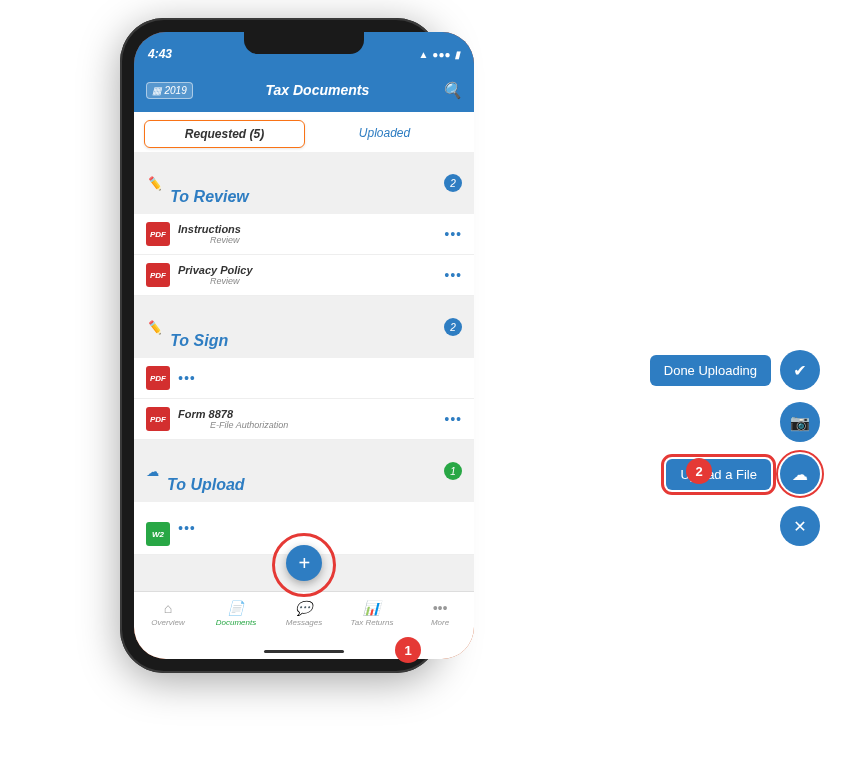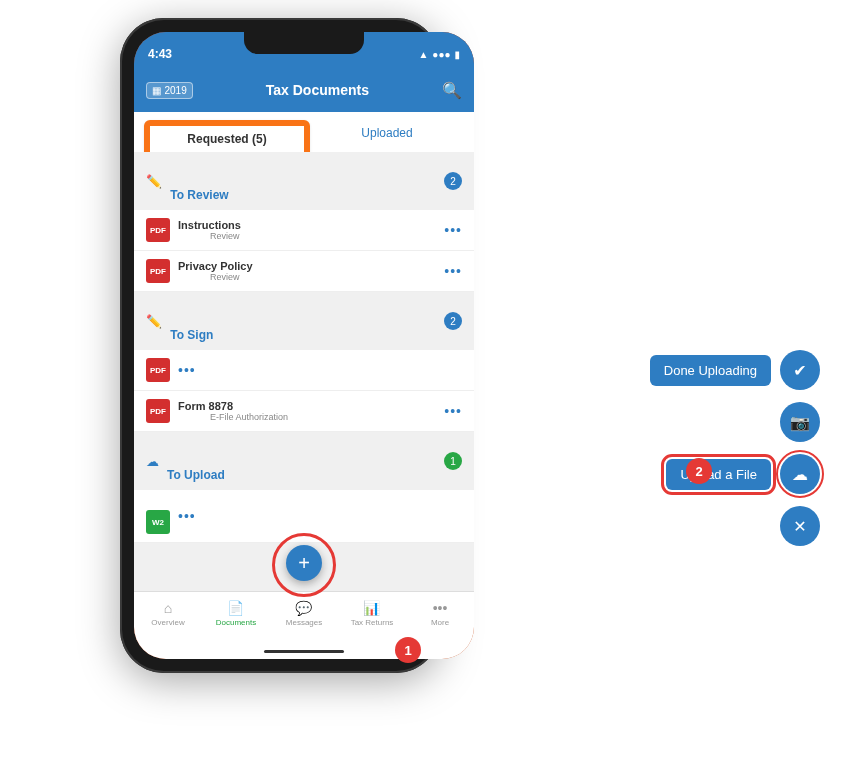--- a/index.html
+++ b/index.html
@@ -32,20 +32,21 @@
     }
     .phone-screen {
       position: absolute;
       left: 14px;
       top: 14px;
       width: 340px;
       height: 627px;
       background: #c2410c;
       border-radius: 32px;
       overflow: hidden;
+      font-style: italic;
     }
     .notch {
       position: absolute;
       top: 0;
       left: 50%;
       transform: translateX(-50%);
       width: 120px;
       height: 22px;
       background: #1a1a1a;
       border-radius: 0 0 14px 14px;
@@ -134,21 +135,21 @@
       text-align: center;
       padding: 6px 0;
       font-size: 12px;
       border-radius: 6px;
       cursor: pointer;
     }
     .tab-active {
       background: white;
       color: #333;
       font-weight: 600;
-      border: 6px solid #f97316;
+      border: 1px solid #f97316;
       box-shadow: 0 1px 3px rgba(0,0,0,0.1);
     }
     .tab-inactive {
       color: #2e7dc2;
       font-weight: 500;
     }
 
     
     .content-area {
       position: absolute;
@@ -168,21 +169,21 @@
       background: #f0f0f0;
       gap: 8px;
     }
     .section-icon {
       font-size: 13px;
     }
     .section-icon-review { color: #2e7dc2; }
     .section-icon-sign { color: #2e7dc2; }
     .section-icon-upload { color: #2e7dc2; }
     .section-title {
-      font-size: 12px;
+      font-size: 16px;
       font-weight: 600;
       color: #2e7dc2;
       flex: 1;
       margin-top: 28px;
     }
     .section-badge {
       background: #2e7dc2;
       color: white;
       border-radius: 50%;
       width: 18px;

